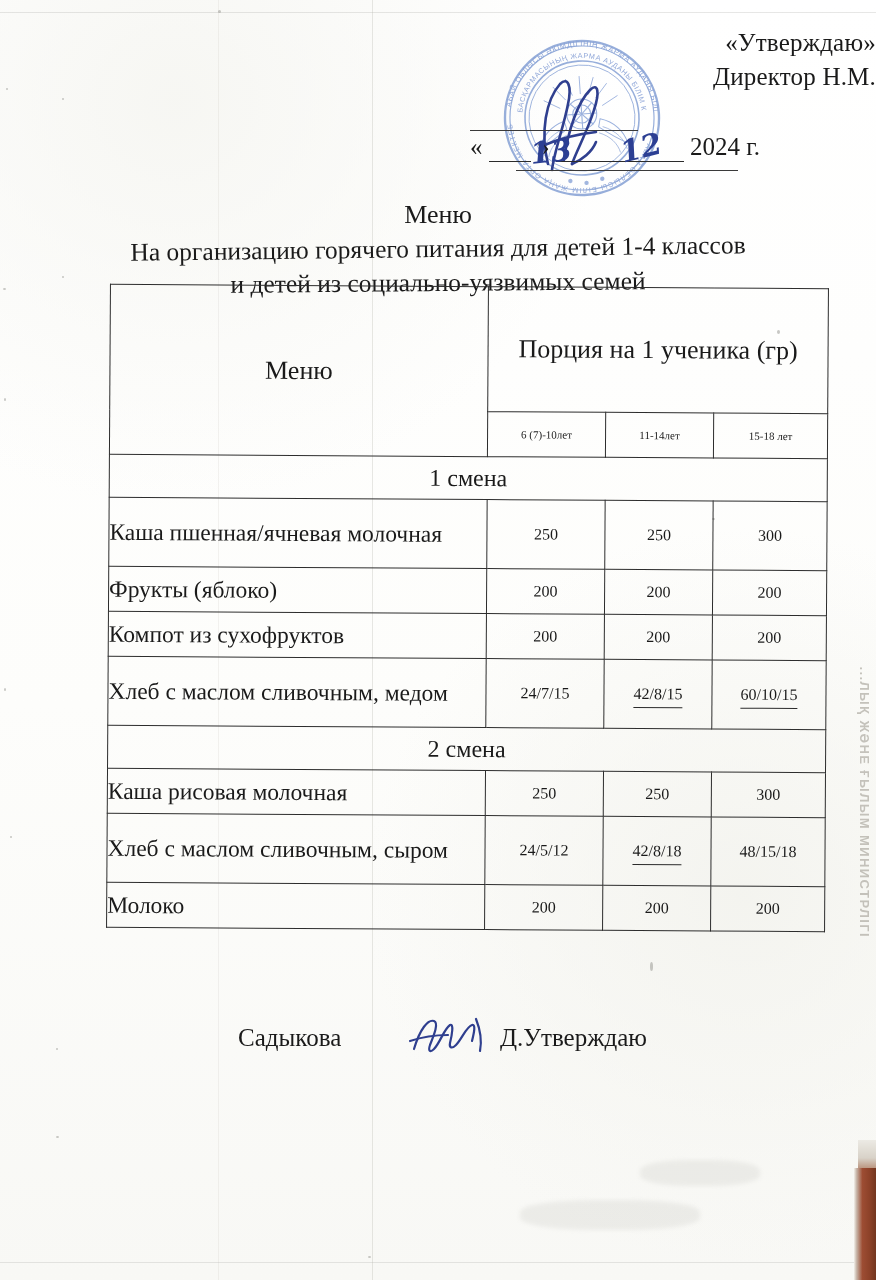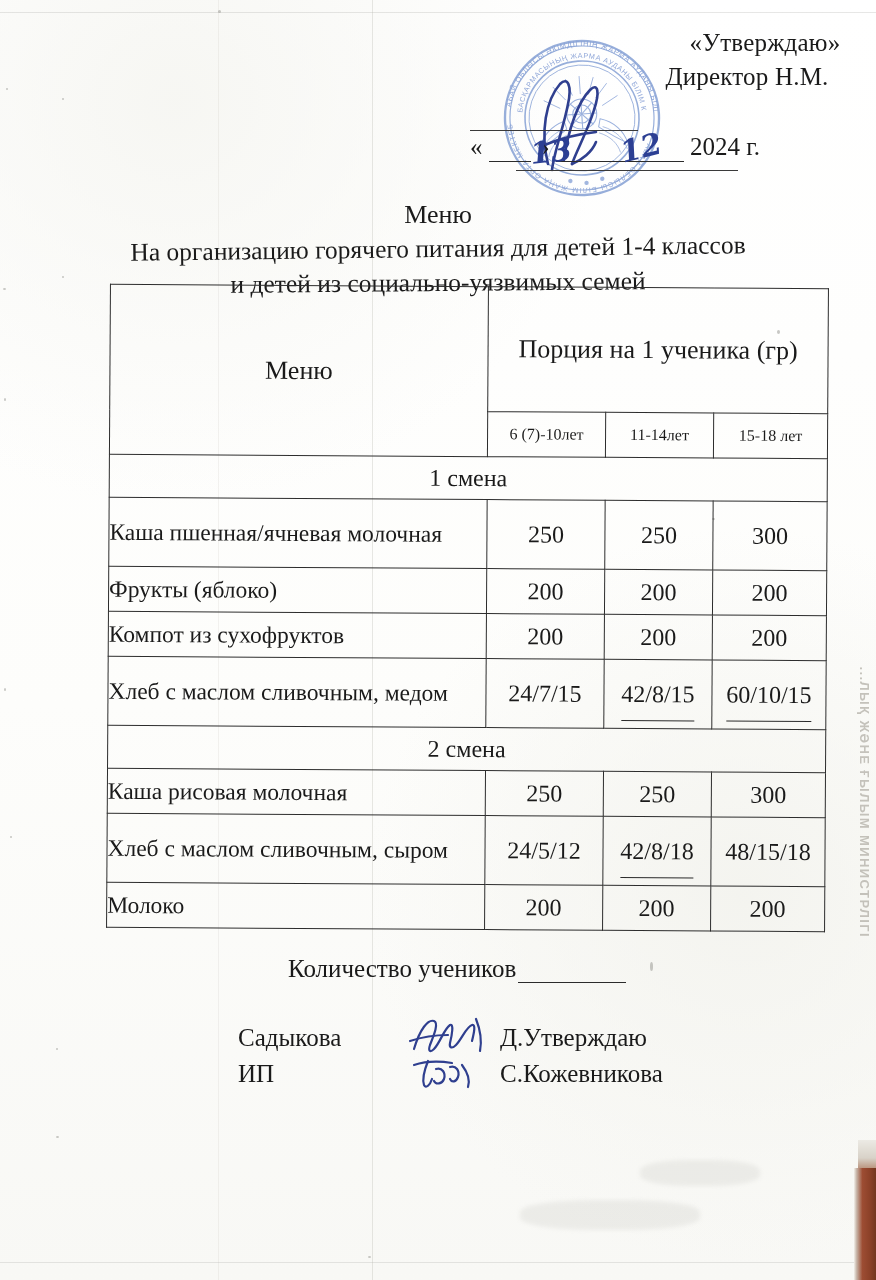--- a/index.html
+++ b/index.html
@@ -58,21 +58,21 @@
     height: 30px;
     background: linear-gradient(180deg, #eceae4 0%, #d8d2c8 60%, #b68c74 100%);
   }
 
   
   .header-block {
     position: absolute;
     left: 618px;
     top: 26px;
     width: 258px;
-    text-align: center;
+    text-align: right;
     font-size: 25px;
     line-height: 34px;
     letter-spacing: .2px;
   }
   .header-block .hline { white-space: nowrap; }
   .approve { margin-left: 36px; }
 
   
   .date-row {
     position: absolute;
@@ -182,44 +182,44 @@
   }
   .hdr-portion {
     height: 124px;
     text-align: center;
     font-size: 26px;
     vertical-align: middle;
   }
   .hdr-age {
     height: 44px;
     text-align: center;
-    font-size: 16px;
+    font-size: 11px;
     vertical-align: middle;
   }
   .shift-row td {
     height: 42px;
     text-align: center;
     font-size: 24px;
     vertical-align: middle;
   }
   td.dish {
     font-size: 23.5px;
     line-height: 29px;
     padding: 5px 6px 5px 9px;
     text-align: left;
     vertical-align: middle;
   }
   td.val {
     text-align: center;
-    font-size: 24px;
+    font-size: 16px;
     vertical-align: middle;
   }
   td.val.underline span {
     border-bottom: 1.6px solid #2b2b2b;
-    padding-bottom: 13px;
+    padding-bottom: 5px;
   }
   tr.r-tall td { height: 68px; }
   tr.r-short td { height: 44px; }
 
   
   .count-line {
     position: absolute;
     left: 288px;
     top: 955px;
     font-size: 25px;
@@ -455,53 +455,35 @@
           <tr class="r-short">
             <td class="dish">Молоко</td>
             <td class="val"><span>200</span></td>
             <td class="val"><span>200</span></td>
             <td class="val"><span>200</span></td>
           </tr>
         </tbody>
     </table>
   </div>
 
-  <div class="count-line">
-    <span>Количество учеников</span><span class="count-rule"></span>
-  </div>
 
   <div class="sig-block">
     <div class="sig-row">
       <span class="sig-role">Садыкова</span>
       <span class="sig-mark">
         <svg style="position:absolute;left:-16px;top:-30px;width:96px;height:44px;">
           <g stroke="#2f3f8f" fill="none" stroke-width="2.2" stroke-linecap="round">
             <path d="M 10,34 C 16,14 24,4 30,6 C 35,8 30,20 26,30 C 24,36 26,38 30,34 C 36,28 40,14 46,10 C 50,8 48,20 46,28 C 45,33 48,34 52,30 C 58,24 62,12 68,10 C 72,9 70,18 68,26"></path>
             <path d="M 72,4 C 76,14 78,26 76,36"></path>
             <path d="M 6,26 C 18,22 32,20 44,20"></path>
           </g>
         </svg>
       </span>
       <span class="sig-name">Д.Утверждаю</span>
     </div>
-    <div class="sig-row">
-      <span class="sig-role">ИП</span>
-      <span class="sig-mark">
-        <svg style="position:absolute;left:-14px;top:-26px;width:86px;height:38px;">
-          <g stroke="#2f3f8f" fill="none" stroke-width="2.2" stroke-linecap="round">
-            <path d="M 8,10 C 20,6 34,6 46,8"></path>
-            <path d="M 22,6 C 18,16 16,24 18,30 C 20,34 24,30 26,24"></path>
-            <path d="M 30,14 C 36,12 40,18 38,24 C 36,29 30,30 28,26"></path>
-            <path d="M 44,12 C 50,10 54,16 52,22 C 50,27 46,28 44,24"></path>
-            <path d="M 56,10 C 62,18 64,26 62,32"></path>
-          </g>
-        </svg>
-      </span>
-      <span class="sig-name">С.Кожевникова</span>
-    </div>
   </div>
 
   <div class="bleed-vert">...ЛЫҚ ЖӘНЕ ҒЫЛЫМ МИНИСТРЛІГІ</div>
 
   <div class="wood-strip-top"></div>
   <div class="wood-strip"></div>
 
 </div>
 
 </body></html>

